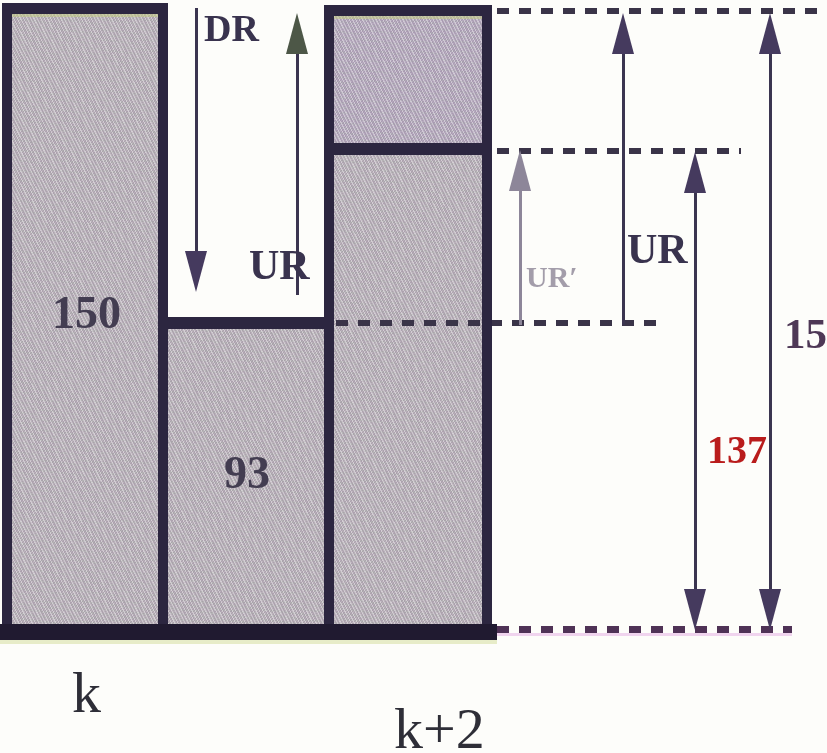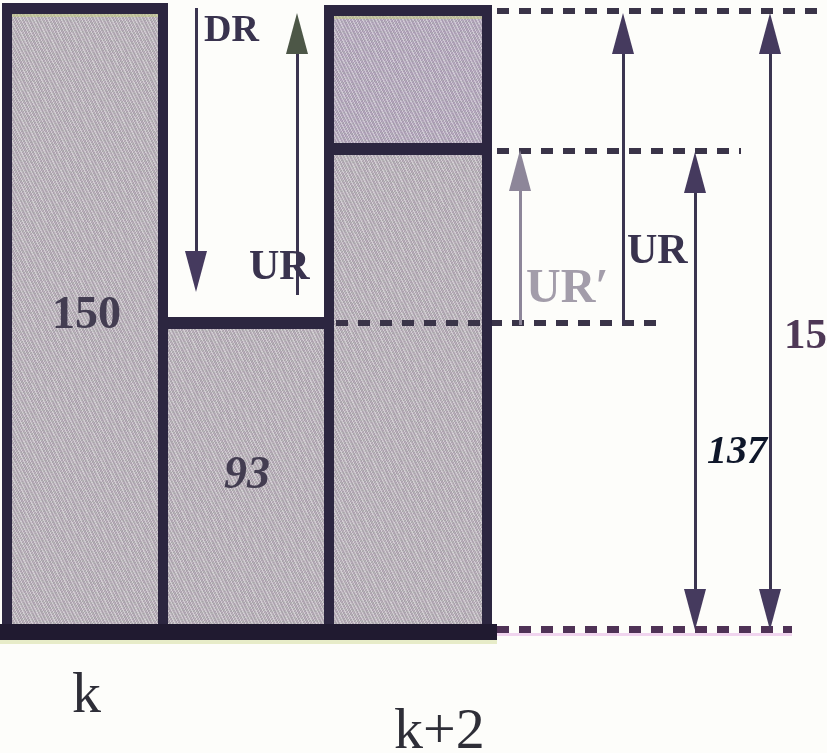--- a/index.html
+++ b/index.html
@@ -28,23 +28,23 @@
   .shaft-gray{background:#8d8699;}
   .head{width:0;height:0;}
   .head-up{border-left:11px solid transparent;border-right:11px solid transparent;border-bottom:41px solid #453a5e;}
   .head-down{border-left:11px solid transparent;border-right:11px solid transparent;border-top:41px solid #453a5e;}
   .head-green{border-bottom-color:#4d5747;}
   .head-gray{border-bottom-color:#8d8699;}
 
   .lbl{position:absolute;white-space:nowrap;line-height:1;}
   .lbl-anno{font-weight:bold;font-size:42px;color:#39334e;}
   .lbl-dr{font-size:38px;}
-  .lbl-urp{font-weight:bold;font-size:48px;color:#a39daa;}
+  .lbl-urp{font-weight:bold;font-size:30px;color:#a39daa;}
   .lbl-val{font-weight:bold;font-size:46px;color:#433d51;}
-  .lbl-137{font-weight:bold;font-size:40px;color:#0f172a;font-style:italic;}
+  .lbl-137{font-weight:bold;font-size:40px;color:#b91c1c;}
   .lbl-150r{font-weight:bold;font-size:43px;color:#4e3856;}
   .lbl-cat{font-size:58px;color:#2e2e37;}
 </style>
 </head>
 <body>
 
 <div id="figure">
 
   <div class="fill" style="left:12px;top:14px;width:147px;height:610px;"></div>
   <div class="fill" style="left:168px;top:329px;width:156px;height:295px;"></div>
@@ -89,20 +89,20 @@
   <div class="shaft" style="left:769px;top:52px;height:538px;"></div>
   <div class="head head-up" style="left:759px;top:13px;"></div>
   <div class="head head-down" style="left:759px;top:589px;"></div>
 
   <div class="lbl lbl-anno lbl-dr" style="left:204px;top:9px;text-align:right;">DR</div>
   <div class="lbl lbl-anno" style="left:249px;top:244px;">UR</div>
   <div class="lbl lbl-urp" style="left:526px;top:262px;">UR′</div>
   <div class="lbl lbl-anno" style="left:627px;top:228px;">UR</div>
 
   <div class="lbl lbl-val" style="left:52px;top:290px;">150</div>
-  <div class="lbl lbl-val" style="left:224px;top:450px;font-style:italic;">93</div>
+  <div class="lbl lbl-val" style="left:224px;top:450px;">93</div>
   <div class="lbl lbl-137" style="left:707px;top:430px;">137</div>
   <div class="lbl lbl-150r" style="left:784px;top:312px;">150</div>
 
   <div class="lbl lbl-cat" style="left:72px;top:664px;">k</div>
   <div class="lbl lbl-cat" style="left:354px;top:700px;margin-left:40px;">k+2</div>
 
 </div>
 
 </body></html>

